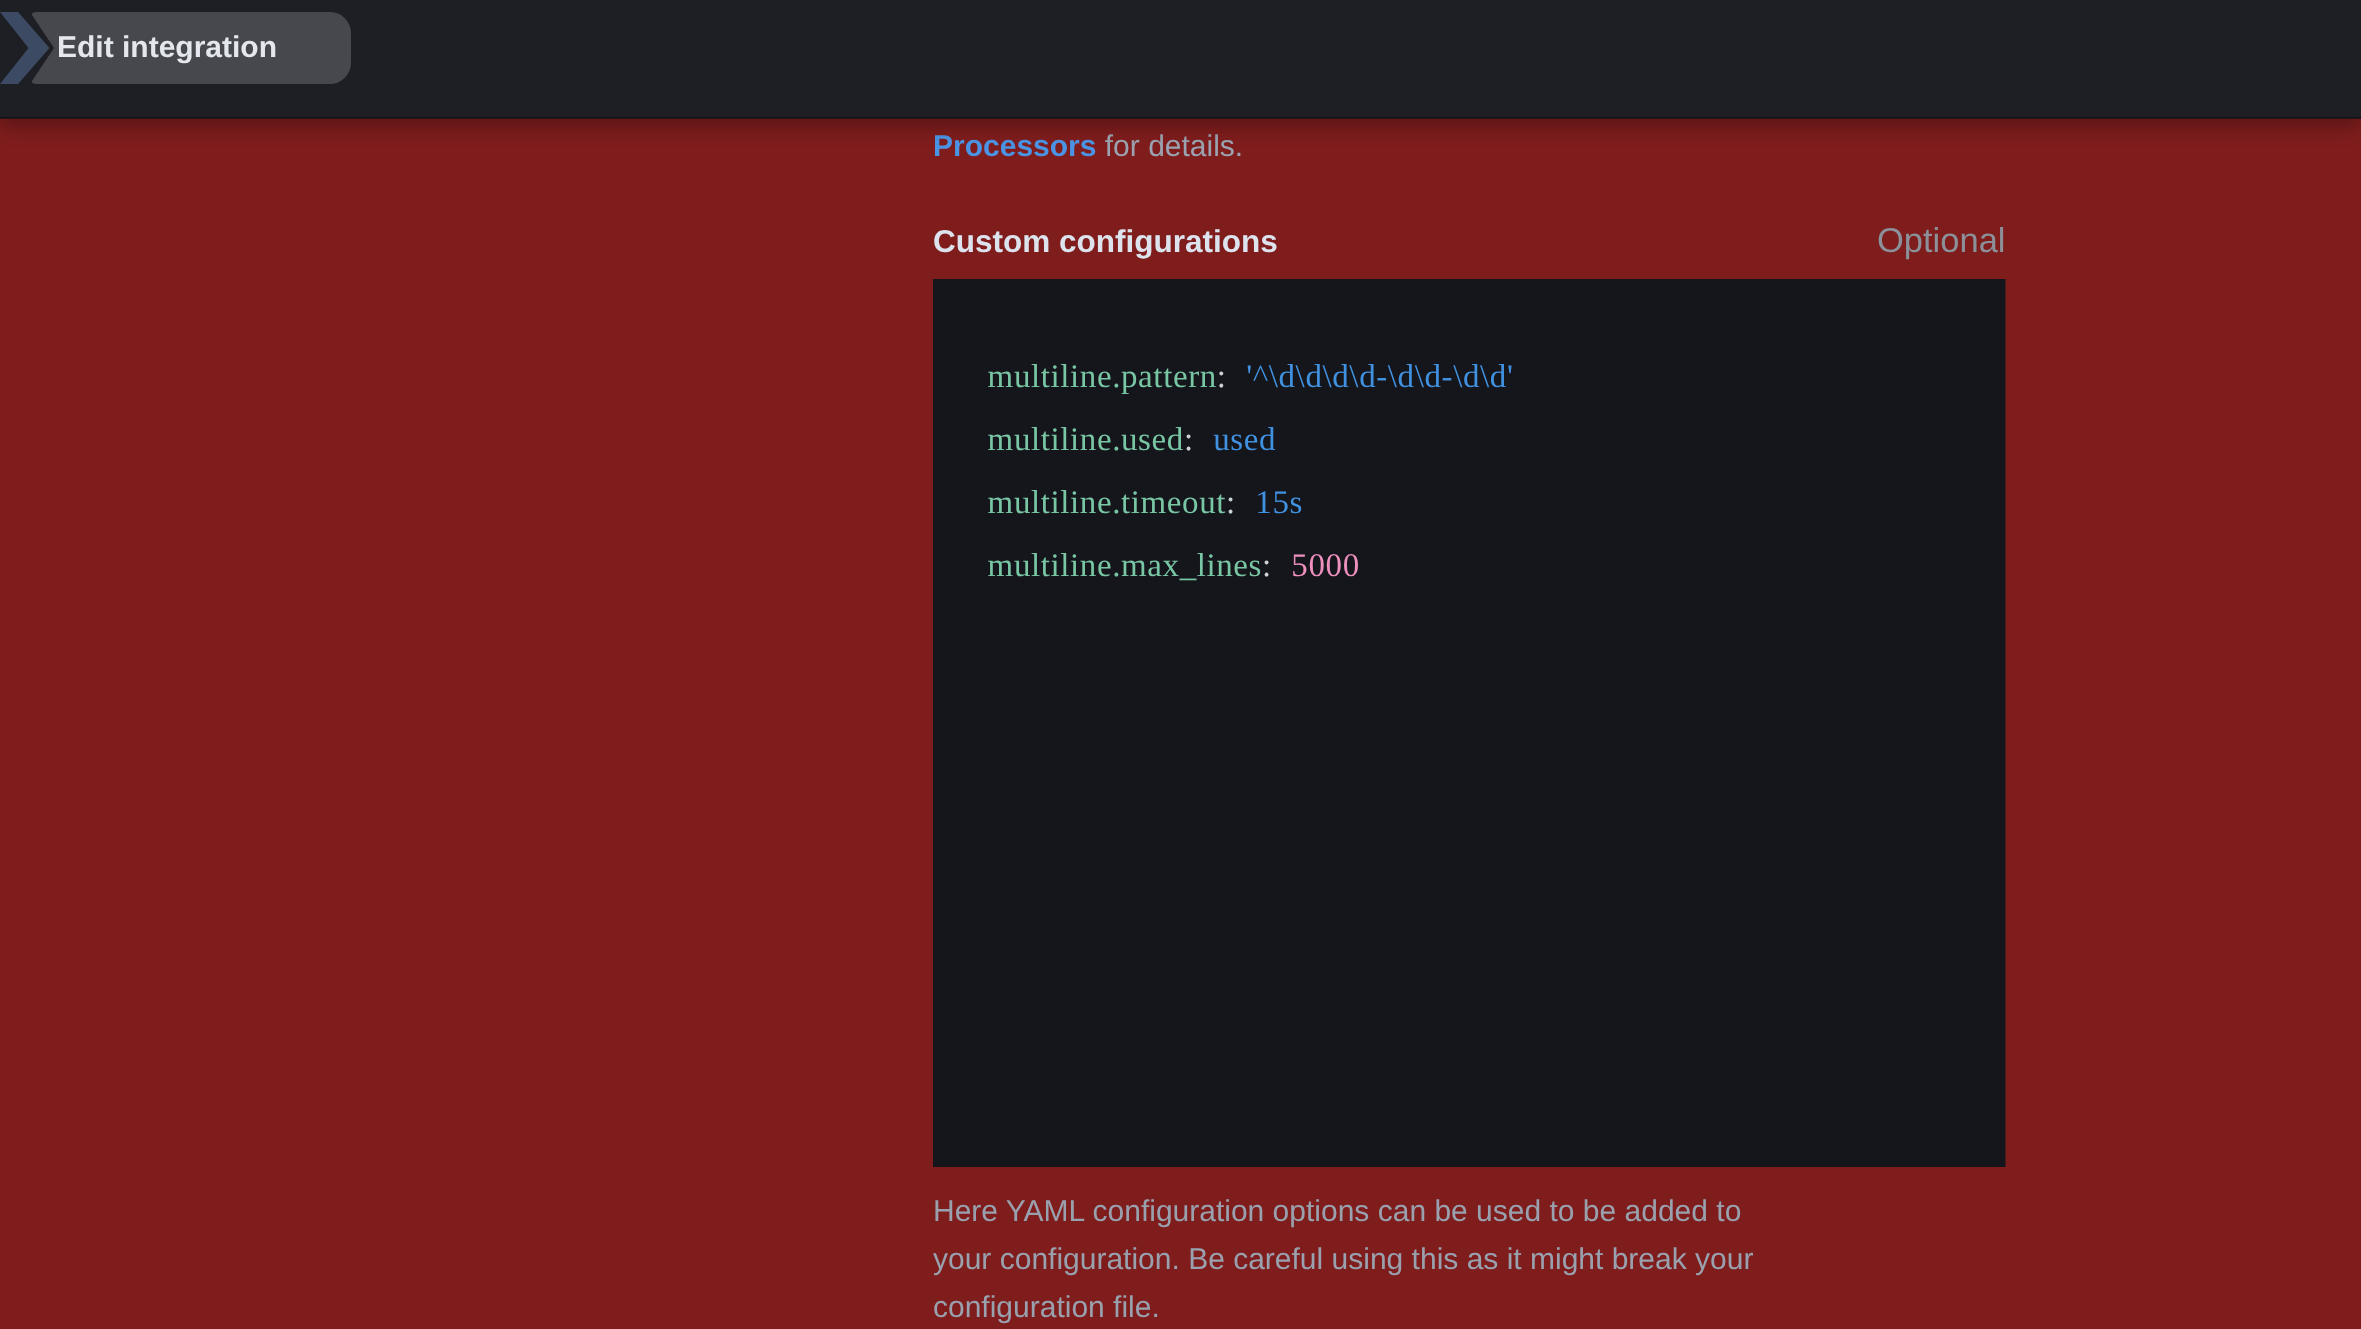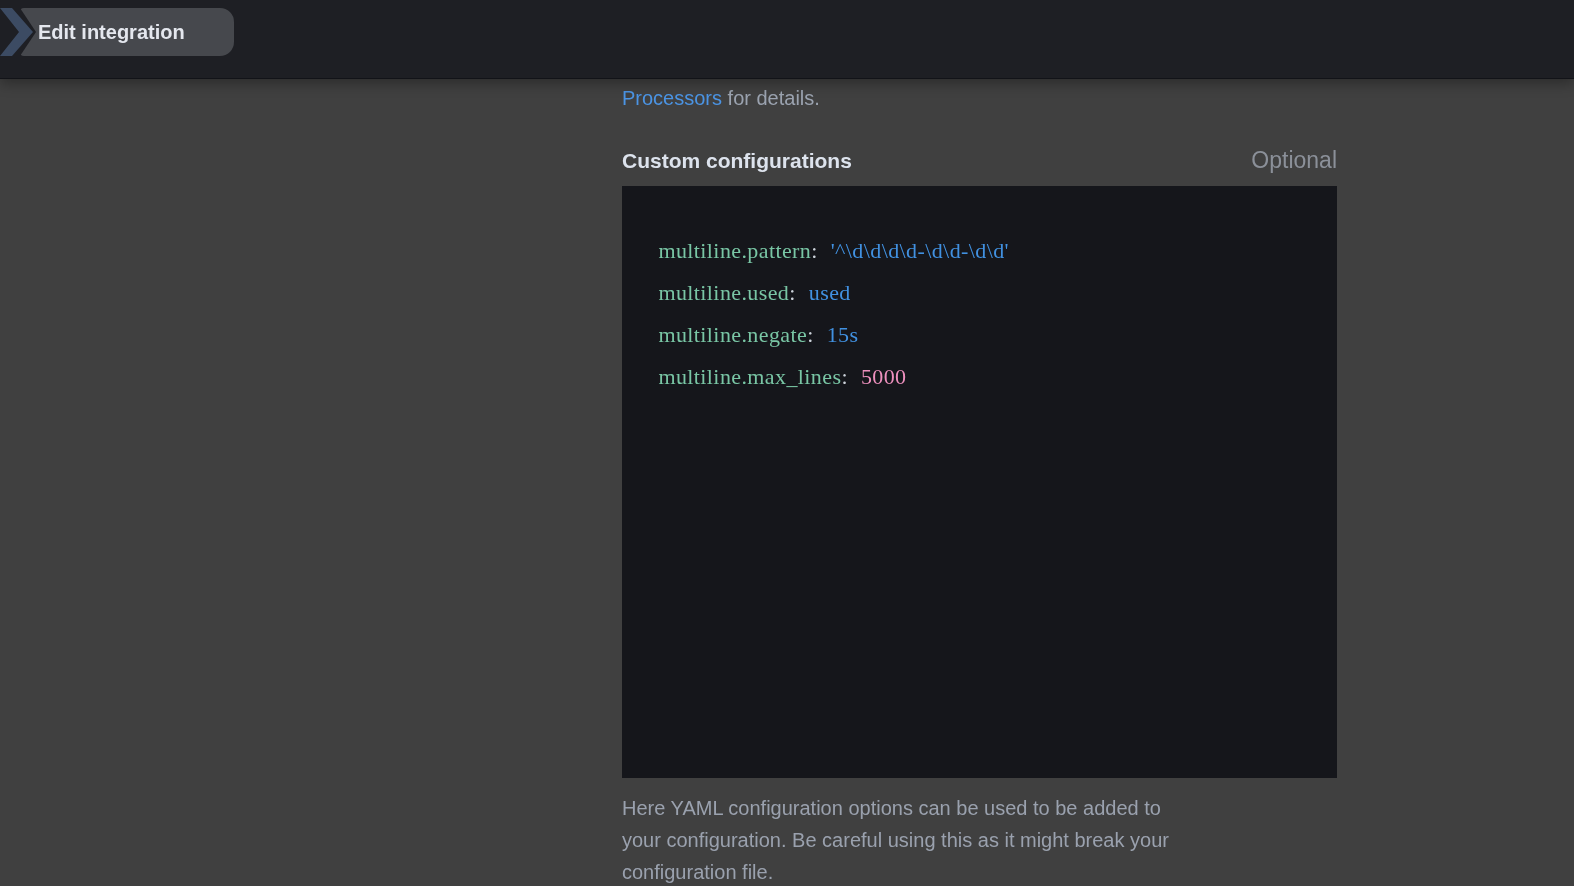--- a/index.html
+++ b/index.html
@@ -1,20 +1,20 @@
 <!DOCTYPE html>
 <html><head>
 <meta charset="utf-8">
 <style>
   html, body { margin: 0; padding: 0; background: #0e0f12; }
   .page {
     position: relative;
     width: 1574px;
     height: 886px;
-    background: #404040;
+    background: #7f1d1d;
     overflow: hidden;
     font-family: "Liberation Sans", sans-serif;
     -webkit-font-smoothing: antialiased;
   }
 
   
   .header-bar {
     position: absolute;
     top: 0; left: 0; right: 0;
     height: 78px;
@@ -66,20 +66,21 @@
     top: 84px;
     font-size: 20px;
     line-height: 28px;
     color: #9ba3b0;
     white-space: nowrap;
   }
   .intro-line .link {
     color: #4b94e4;
     text-decoration: none;
     cursor: pointer;
+    font-weight: bold;
   }
 
   .field-row {
     position: absolute;
     left: 622px;
     top: 147px;
     width: 715px;
     display: flex;
     justify-content: space-between;
     align-items: baseline;
@@ -157,21 +158,21 @@
   </div>
 
   <div class="code-editor">
     <div class="code-line">
       <span class="tok-key">multiline.pattern</span><span class="tok-punct">:</span><span class="tok-val tok-blue">'^\d\d\d\d-\d\d-\d\d'</span>
     </div>
     <div class="code-line">
       <span class="tok-key">multiline.used</span><span class="tok-punct">:</span><span class="tok-val tok-blue">used</span>
     </div>
     <div class="code-line">
-      <span class="tok-key">multiline.negate</span><span class="tok-punct">:</span><span class="tok-val tok-blue">15s</span>
+      <span class="tok-key">multiline.timeout</span><span class="tok-punct">:</span><span class="tok-val tok-blue">15s</span>
     </div>
     <div class="code-line">
       <span class="tok-key">multiline.max_lines</span><span class="tok-punct">:</span><span class="tok-val tok-pink">5000</span>
     </div>
   </div>
 
   <div class="help-text">
     <div>Here YAML configuration options can be used to be added to</div>
     <div>your configuration. Be careful using this as it might break your</div>
     <div>configuration file.</div>

